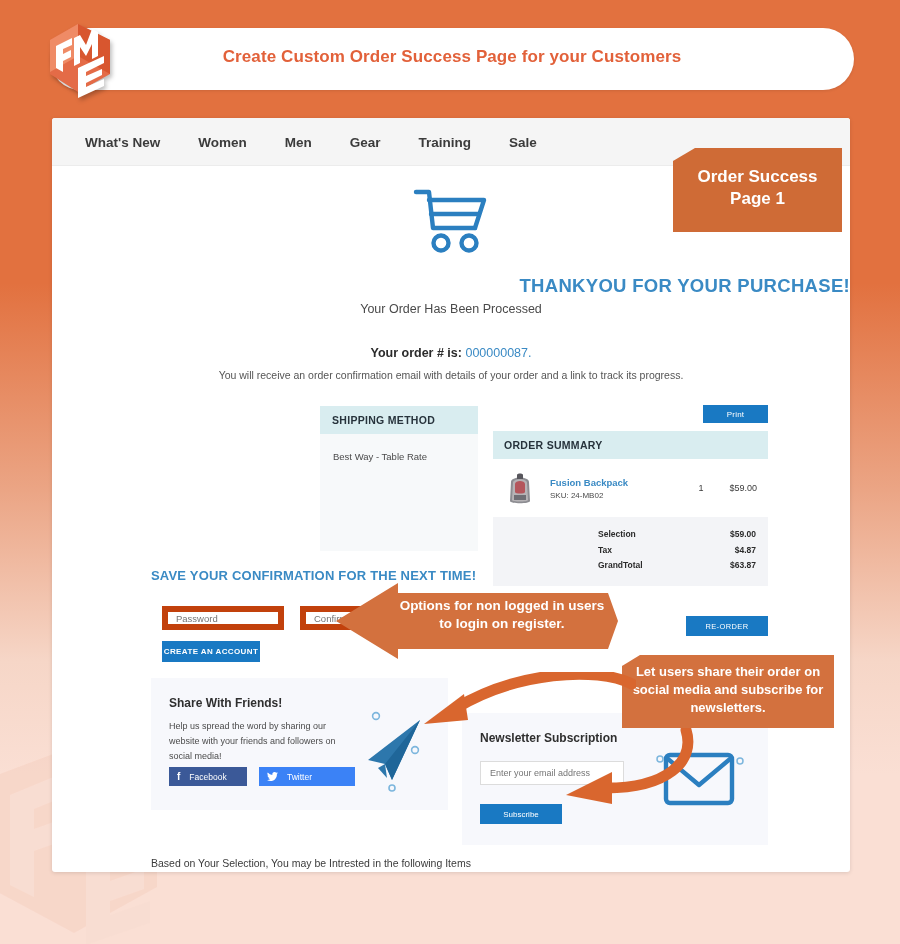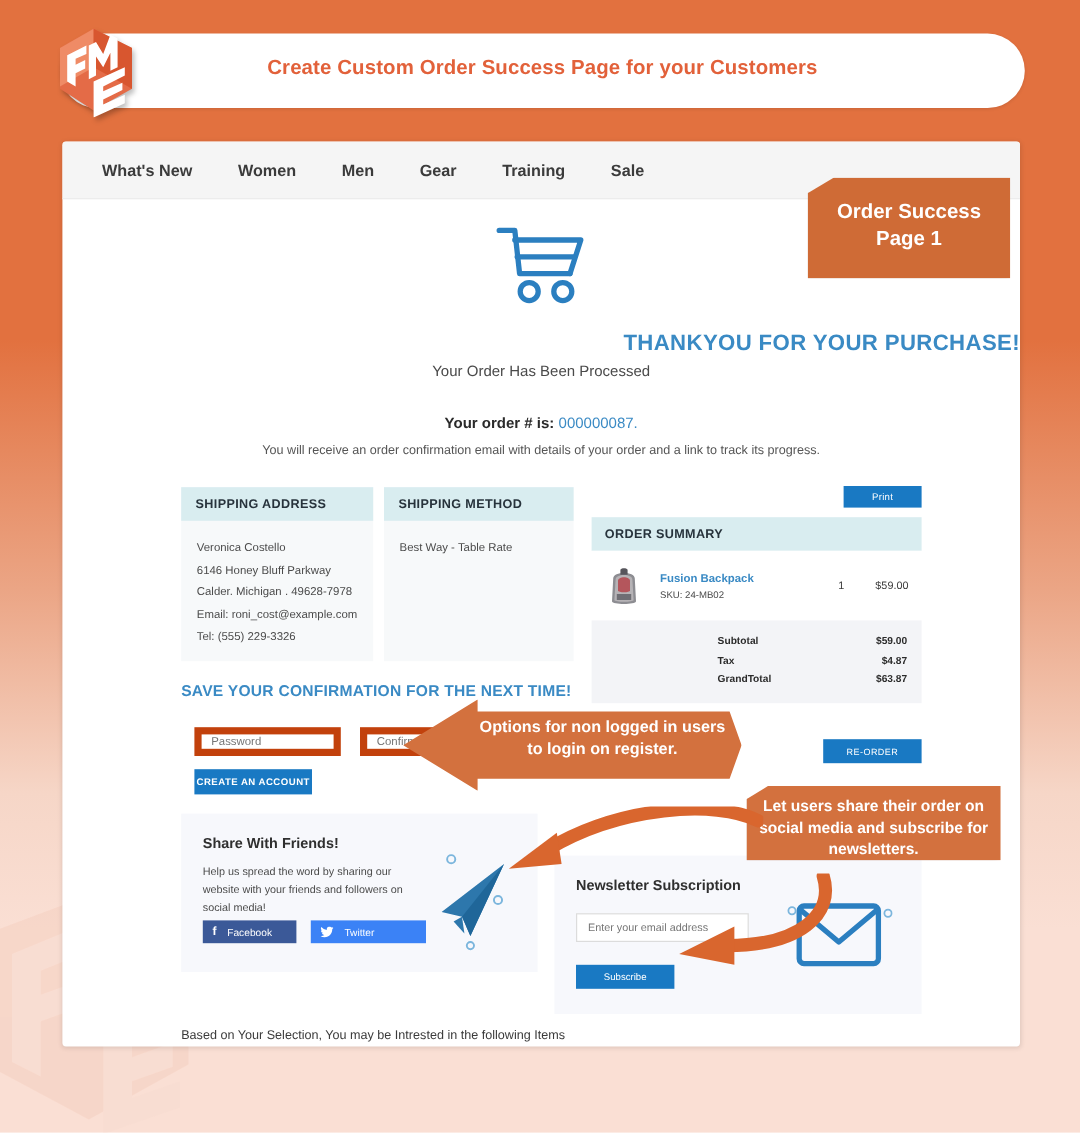--- a/index.html
+++ b/index.html
@@ -210,21 +210,21 @@
   
   .callout { position: absolute; color: #fff; z-index: 40; }
   #callout-login {
     left: 336px; top: 583px; width: 282px; height: 76px;
   }
   #callout-login .txt {
     position: absolute; left: 62px; top: 14px; width: 208px;
     font-size: 13.5px; font-weight: bold; line-height: 1.35; text-align: center;
   }
   #callout-social {
-    left: 622px; top: 655px; width: 212px; height: 62px;
+    left: 622px; top: 655px; width: 212px; height: 73px;
     background: #d3713e;
     clip-path: polygon(18px 0, 100% 0, 100% 100%, 0 100%, 0 11px);
     box-shadow: -2px 2px 4px rgba(0,0,0,.15);
     padding: 8px 10px 0 10px;
     font-size: 13px; font-weight: bold; line-height: 1.38; text-align: center;
   }
 </style>
 </head>
 <body>
 
@@ -280,30 +280,20 @@
 
     <div id="thanks-head">THANKYOU FOR YOUR PURCHASE!</div>
     <div id="thanks-sub">Your Order Has Been Processed</div>
 
     <div id="order-line">
       <span>Your order # is:</span>
       <span class="num">000000087.</span>
     </div>
     <div id="order-note">You will receive an order confirmation email with details of your order and a link to track its progress.</div>
 
-    <div class="panel" id="ship-addr">
-      <div class="panel-head">SHIPPING ADDRESS</div>
-      <div class="panel-body">
-        <div>Veronica Costello</div>
-        <div>6146 Honey Bluff Parkway</div>
-        <div>Calder. Michigan . 49628-7978</div>
-        <div>Email: roni_cost@example.com</div>
-        <div>Tel: (555) 229-3326</div>
-      </div>
-    </div>
 
     <div class="panel" id="ship-meth">
       <div class="panel-head">SHIPPING METHOD</div>
       <div class="panel-body">
         <div>Best Way - Table Rate</div>
       </div>
     </div>
 
     <button id="print-btn">Print</button>
 
@@ -319,21 +309,21 @@
         </svg>
         <div>
           <div class="os-name">Fusion Backpack</div>
           <div class="os-sku">SKU: 24-MB02</div>
         </div>
         <div id="os-qty">1</div>
         <div id="os-price">$59.00</div>
       </div>
       <div id="os-totals">
         <div class="tot-row">
-          <span class="lbl">Subtotal</span>
+          <span class="lbl">Selection</span>
           <span class="val">$59.00</span>
         </div>
         <div class="tot-row">
           <span class="lbl">Tax</span>
           <span class="val">$4.87</span>
         </div>
         <div class="tot-row">
           <span class="lbl">GrandTotal</span>
           <span class="val">$63.87</span>
         </div>

